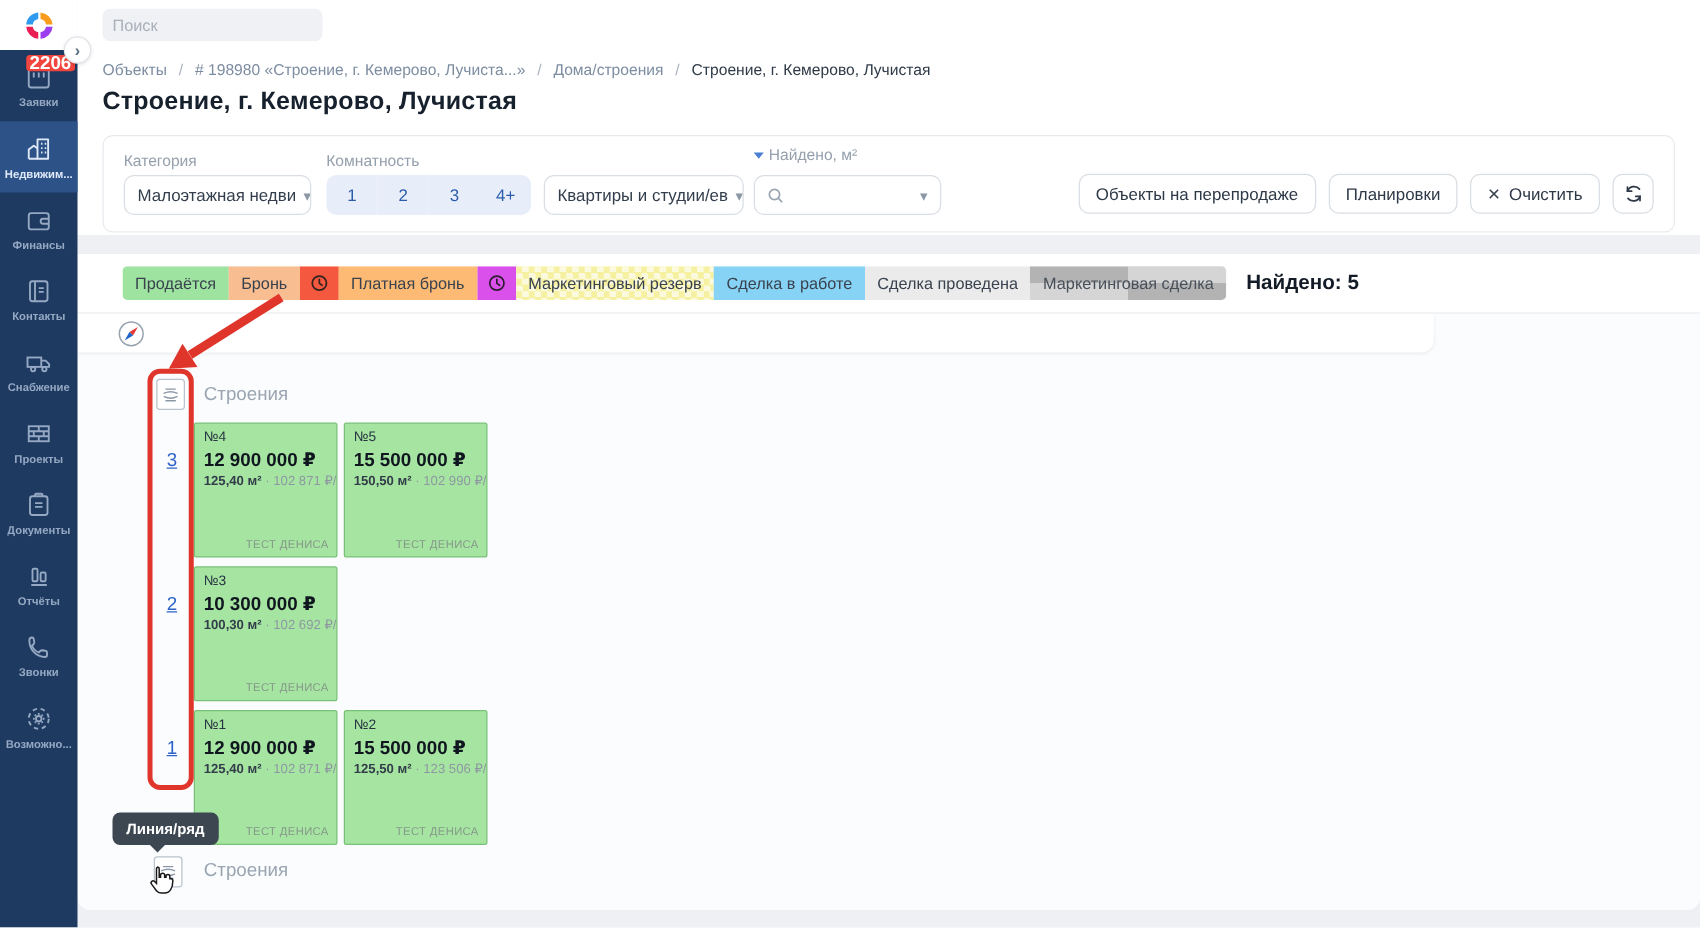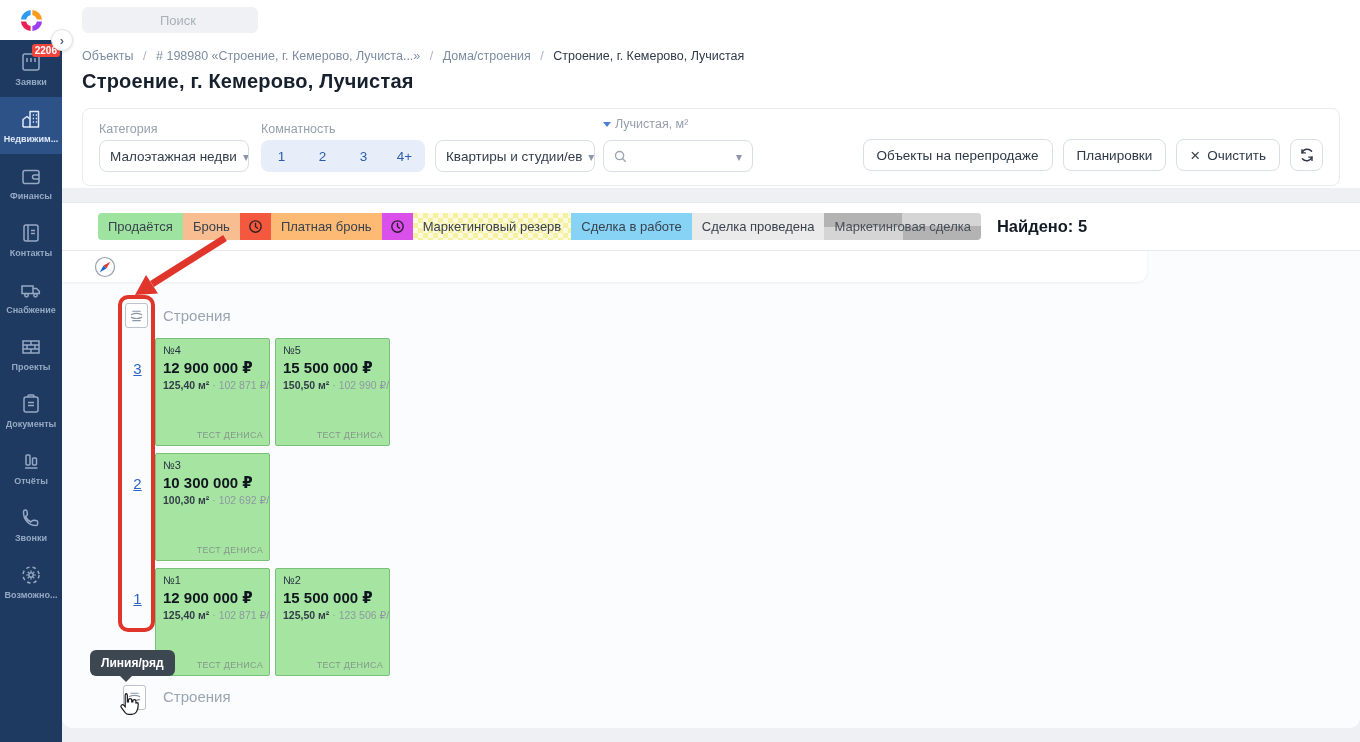--- a/index.html
+++ b/index.html
@@ -4,38 +4,38 @@
 <style>
   * { margin:0; padding:0; box-sizing:border-box; }
   html,body { width:1360px; height:742px; overflow:hidden; }
   body { font-family:"Liberation Sans","DejaVu Sans",sans-serif; background:#eef0f3; position:relative; color:#2e3947; }
 
   
   .header-white { position:absolute; left:62px; top:0; right:0; height:188px; background:#fff; }
   .logo-box { position:absolute; left:0; top:0; width:62px; height:40px; background:#fff; display:flex; align-items:center; justify-content:center; z-index:30; }
   .collapse-btn { position:absolute; left:51px; top:29px; width:22px; height:22px; border-radius:50%; background:#fff; border:1px solid #e2e5ea; box-shadow:0 1px 3px rgba(0,0,0,.12); z-index:40; display:flex; align-items:center; justify-content:center; color:#5a6b80; font-size:13px; font-weight:bold; cursor:pointer; }
   .search-wrap { position:absolute; left:82px; top:7px; width:176px; height:26px; background:#eff1f4; border-radius:6px; display:flex; align-items:center; padding:0 8px; }
-  .search-wrap input { flex:1; border:none; background:transparent; outline:none; font-size:13px; color:#45505e; font-family:inherit;text-align:center; }
+  .search-wrap input { flex:1; border:none; background:transparent; outline:none; font-size:13px; color:#45505e; font-family:inherit; }
   .search-wrap input::placeholder { color:#a9b0ba; }
 
   .breadcrumb { position:absolute; left:82px; top:49px; font-size:12.5px; color:#7d8da1; white-space:nowrap; }
   .breadcrumb .sep { margin:0 6px; color:#aab3bf; }
   .breadcrumb .crumb { cursor:pointer; }
   .breadcrumb .crumb.current { color:#2f3a48; cursor:default; }
   .page-title { position:absolute; left:82px; top:70px; font-size:20px; font-weight:700; color:#17212e; letter-spacing:.2px; }
 
   
   .sidebar { position:absolute; left:0; top:40px; bottom:0; width:62px; background:#1e3a60; z-index:20; }
   .side-item { width:62px; height:57px; display:flex; flex-direction:column; align-items:center; justify-content:center; cursor:pointer; position:relative; }
   .side-item .lbl { font-size:9px; font-weight:600; color:#96a9c4; margin-top:3px; max-width:60px; overflow:hidden; white-space:nowrap; }
   .side-item svg { stroke:#96a9c4; }
   .side-item.active { background:#2d5288; }
   .side-item.active .lbl { color:#dfe9f8; }
   .side-item.active svg { stroke:#dfe9f8; }
-  .badge { position:absolute; top:4px; right:2px; background:#f2453d; color:#fff; font-size:10px; font-weight:700; border-radius:3px; padding:1px 3px; line-height:11px; }
+  .badge { position:absolute; top:4px; right:2px; background:#f2453d; color:#fff; font-size:15px; font-weight:700; border-radius:3px; padding:1px 3px; line-height:11px; }
 
   
   .filter-panel { position:absolute; left:82px; top:108px; width:1258px; height:78px; background:#fff; border:1px solid #e8eaee; border-radius:8px; }
   .f-label { position:absolute; font-size:12.5px; color:#95a0ad; }
   .f-select { position:absolute; height:32px; border:1px solid #d9dee4; border-radius:8px; background:#fff; display:flex; align-items:center; padding:0 10px; font-size:13.5px; color:#333e4c; cursor:pointer; white-space:nowrap; overflow:hidden; }
   .f-select .chev { margin-left:auto; padding-left:6px; }
   .chev::before { content:"▾"; color:#8b97a6; font-size:12px; }
   .rooms-group { position:absolute; display:flex; border-radius:8px; overflow:hidden; }
   .room-btn { width:41px; height:32px; background:#e8eef9; color:#2a5cab; font-size:13.5px; display:flex; align-items:center; justify-content:center; cursor:pointer; }
   .tri-blue { display:inline-block; width:0; height:0; border-left:4px solid transparent; border-right:4px solid transparent; border-top:5px solid #4a7fd6; margin-right:4px; position:relative; top:-1px; }
@@ -217,21 +217,21 @@
     <div class="room-btn">2</div>
     <div class="room-btn">3</div>
     <div class="room-btn">4+</div>
   </div>
 
   <div class="f-select" style="left:352px; top:31px; width:160px;">
     <span>Квартиры и студии/ев</span>
     <span class="chev"></span>
   </div>
 
-  <span class="f-label" style="left:520px; top:8px;"><span class="tri-blue"></span><span>Лучистая, м²</span></span>
+  <span class="f-label" style="left:520px; top:8px;"><span class="tri-blue"></span><span>Найдено, м²</span></span>
   <div class="f-select" style="left:520px; top:31px; width:150px;">
     <svg width="13" height="13" viewBox="0 0 14 14" fill="none" stroke="#9aa5b2" stroke-width="1.5">
         <circle cx="6" cy="6" r="4.4"></circle>
         <path d="M9.4 9.4 12.6 12.6"></path>
       </svg>
     <span class="chev"></span>
   </div>
 
   <div class="btn-row">
     <button class="btn">

